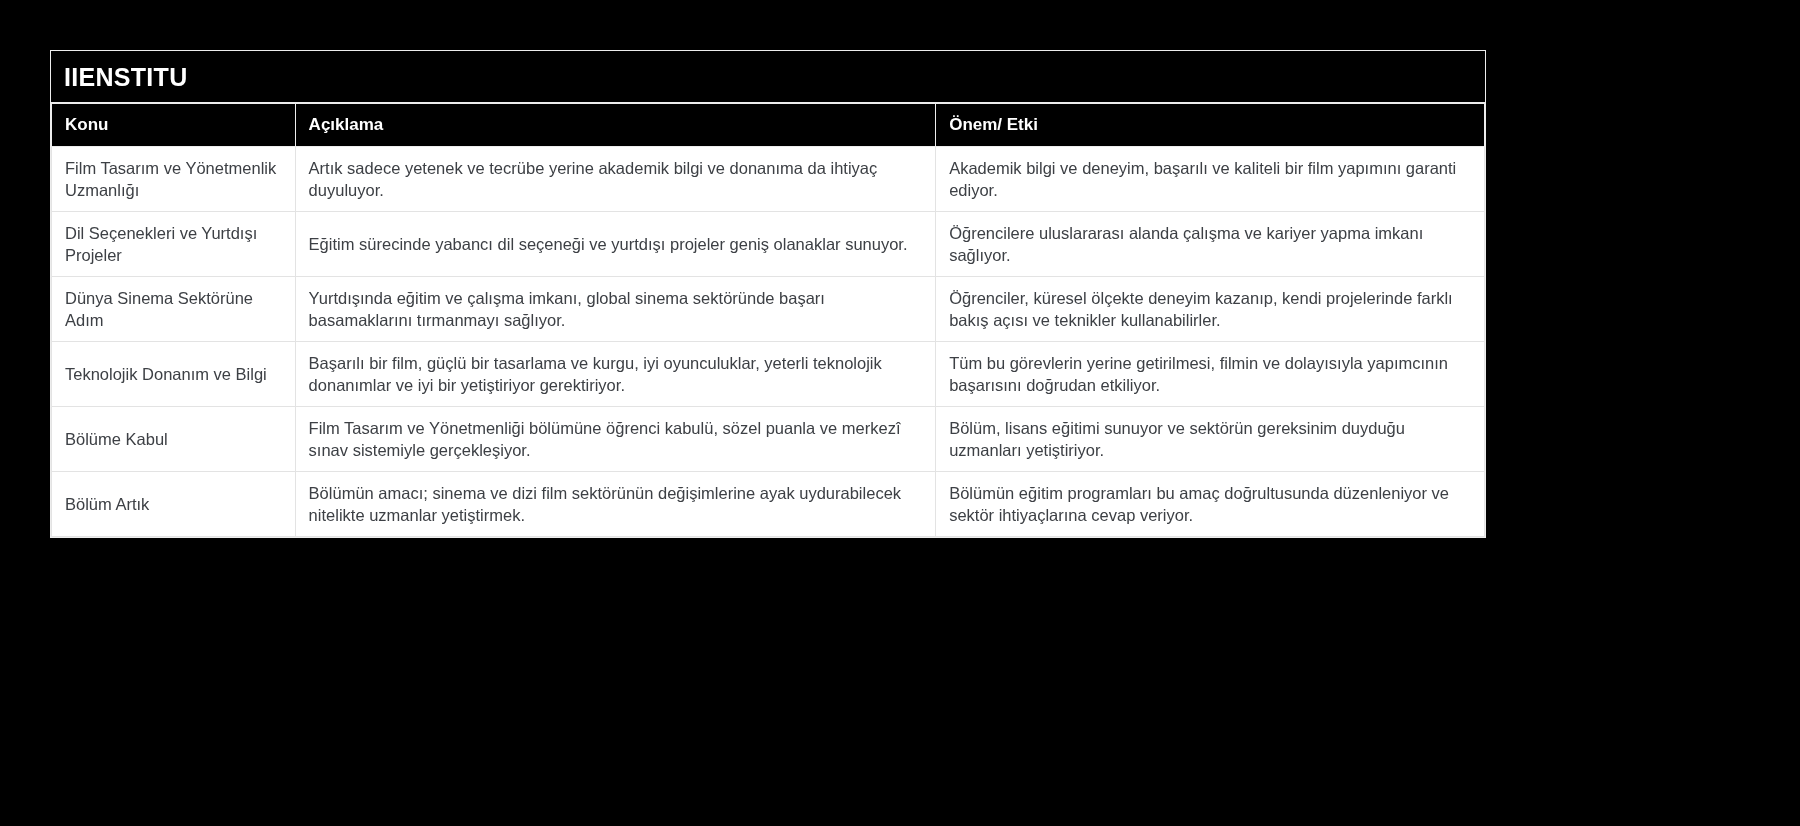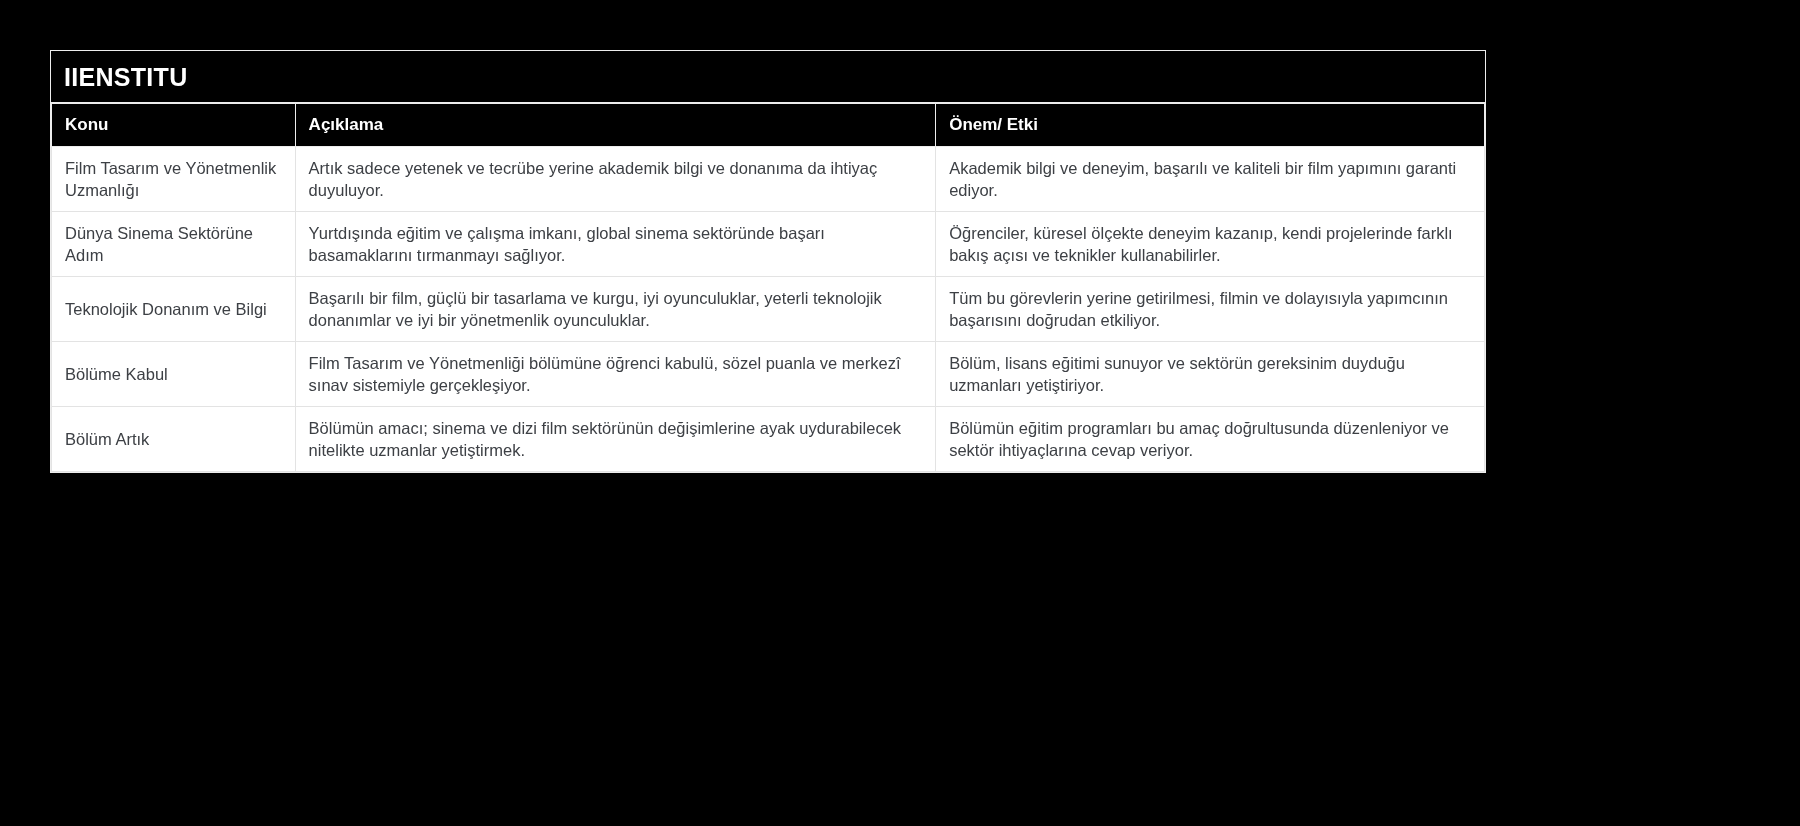--- a/index.html
+++ b/index.html
@@ -84,27 +84,32 @@
         <th>Önem/ Etki</th>
       </tr>
     </thead>
     <tbody>
       <tr>
         <td>Film Tasarım ve Yönetmenlik Uzmanlığı</td>
         <td>Artık sadece yetenek ve tecrübe yerine akademik bilgi ve donanıma da ihtiyaç duyuluyor.</td>
         <td>Akademik bilgi ve deneyim, başarılı ve kaliteli bir film yapımını garanti ediyor.</td>
       </tr>
       <tr>
+        <td>Dil Seçenekleri ve Yurtdışı Projeler</td>
+        <td>Eğitim sürecinde yabancı dil seçeneği ve yurtdışı projeler geniş olanaklar sunuyor.</td>
+        <td>Öğrencilere uluslararası alanda çalışma ve kariyer yapma imkanı sağlıyor.</td>
+      </tr>
+      <tr>
         <td>Dünya Sinema Sektörüne Adım</td>
         <td>Yurtdışında eğitim ve çalışma imkanı, global sinema sektöründe başarı basamaklarını tırmanmayı sağlıyor.</td>
         <td>Öğrenciler, küresel ölçekte deneyim kazanıp, kendi projelerinde farklı bakış açısı ve teknikler kullanabilirler.</td>
       </tr>
       <tr>
         <td>Teknolojik Donanım ve Bilgi</td>
-        <td>Başarılı bir film, güçlü bir tasarlama ve kurgu, iyi oyunculuklar, yeterli teknolojik donanımlar ve iyi bir yönetmenlik oyunculuklar.</td>
+        <td>Başarılı bir film, güçlü bir tasarlama ve kurgu, iyi oyunculuklar, yeterli teknolojik donanımlar ve iyi bir yetiştiriyor gerektiriyor.</td>
         <td>Tüm bu görevlerin yerine getirilmesi, filmin ve dolayısıyla yapımcının başarısını doğrudan etkiliyor.</td>
       </tr>
       <tr>
         <td>Bölüme Kabul</td>
         <td>Film Tasarım ve Yönetmenliği bölümüne öğrenci kabulü, sözel puanla ve merkezî sınav sistemiyle gerçekleşiyor.</td>
         <td>Bölüm, lisans eğitimi sunuyor ve sektörün gereksinim duyduğu uzmanları yetiştiriyor.</td>
       </tr>
       <tr>
         <td>Bölüm Artık</td>
         <td>Bölümün amacı; sinema ve dizi film sektörünün değişimlerine ayak uydurabilecek nitelikte uzmanlar yetiştirmek.</td>

